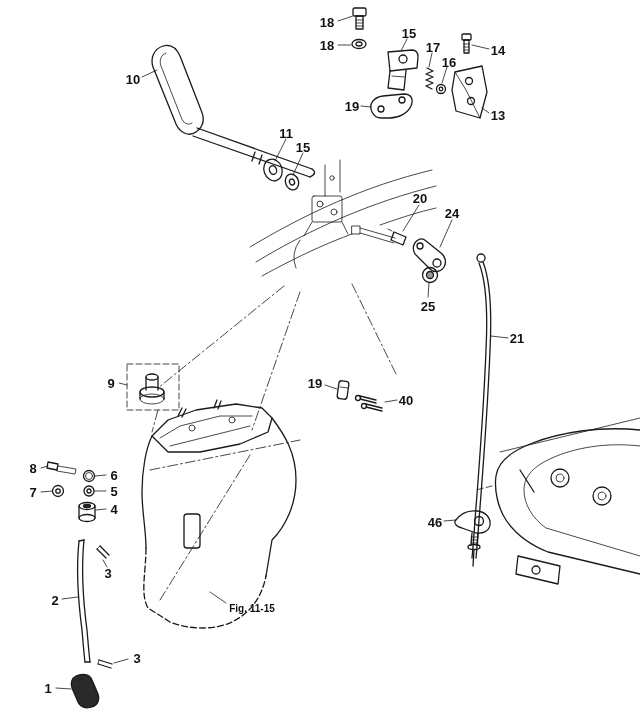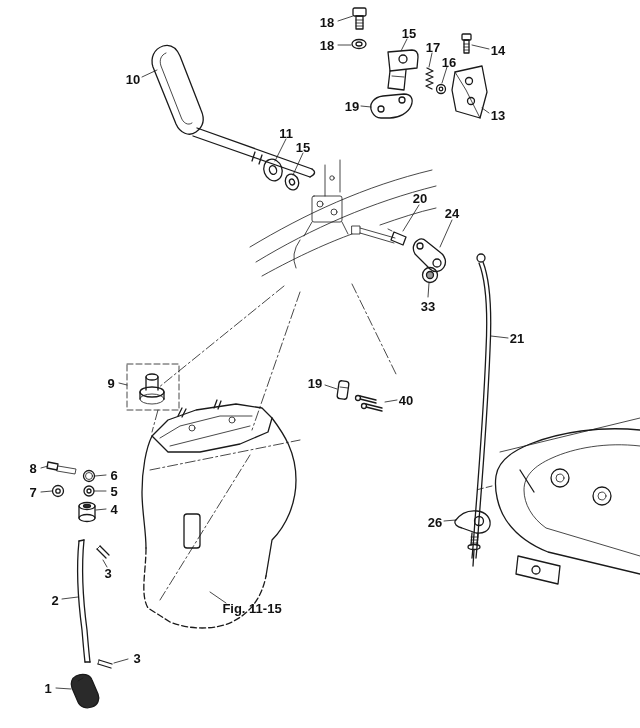--- a/index.html
+++ b/index.html
@@ -9,21 +9,21 @@
   .art path,.art line,.art circle,.art ellipse,.art rect,.art polyline,.art polygon{
     stroke:#1a1a1a;fill:none;stroke-width:1.3;stroke-linecap:round;stroke-linejoin:round;}
   .art .thin,.art .thin path,.art .thin circle,.art .thin ellipse,.art .thin rect{stroke-width:0.8;}
   .art .fill-dark{fill:#2a2a2a;}
   .art .fill-mid{fill:#9a9a9a;}
   .art .dash{stroke-dasharray:6 3;}
   .art .dashdot{stroke-dasharray:10 3 2 3;}
   .callout{position:absolute;transform:translate(-50%,-50%);
            font-weight:bold;font-size:13px;color:#111;white-space:nowrap;
            font-family:"Liberation Sans", sans-serif;}
-  .figlabel{font-size:13px;}
+  .figlabel{font-size:10px;}
 </style>
 </head>
 <body>
 
 <div class="stage">
 
   <svg class="art" width="640" height="728" viewBox="0 0 640 728">
 
     <g>
       <path d="M163,46 C154,49 150,58 153,67 L176,124 C180,133 189,137 196,132 C203,127 205,119 201,110 L180,56 C176,47 170,44 163,46 Z"></path>
@@ -262,30 +262,30 @@
   <div class="callout" style="left:327px;top:22px">18</div>
   <div class="callout" style="left:327px;top:45px">18</div>
   <div class="callout" style="left:409px;top:33px">15</div>
   <div class="callout" style="left:433px;top:47px">17</div>
   <div class="callout" style="left:449px;top:62px">16</div>
   <div class="callout" style="left:498px;top:50px">14</div>
   <div class="callout" style="left:352px;top:106px">19</div>
   <div class="callout" style="left:498px;top:115px">13</div>
   <div class="callout" style="left:420px;top:198px">20</div>
   <div class="callout" style="left:452px;top:213px">24</div>
-  <div class="callout" style="left:428px;top:306px">33</div>
+  <div class="callout" style="left:428px;top:306px">25</div>
   <div class="callout" style="left:517px;top:338px">21</div>
   <div class="callout" style="left:315px;top:383px">19</div>
   <div class="callout" style="left:406px;top:400px">40</div>
   <div class="callout" style="left:111px;top:383px">9</div>
   <div class="callout" style="left:33px;top:468px">8</div>
   <div class="callout" style="left:114px;top:475px">6</div>
   <div class="callout" style="left:33px;top:492px">7</div>
   <div class="callout" style="left:114px;top:491px">5</div>
   <div class="callout" style="left:114px;top:509px">4</div>
   <div class="callout" style="left:108px;top:573px">3</div>
   <div class="callout" style="left:55px;top:600px">2</div>
   <div class="callout" style="left:137px;top:658px">3</div>
   <div class="callout" style="left:48px;top:688px">1</div>
-  <div class="callout" style="left:435px;top:522px">26</div>
+  <div class="callout" style="left:435px;top:522px">46</div>
   <div class="callout figlabel" style="left:252px;top:608px">Fig. 11-15</div>
 
 </div>
 
 </body></html>

